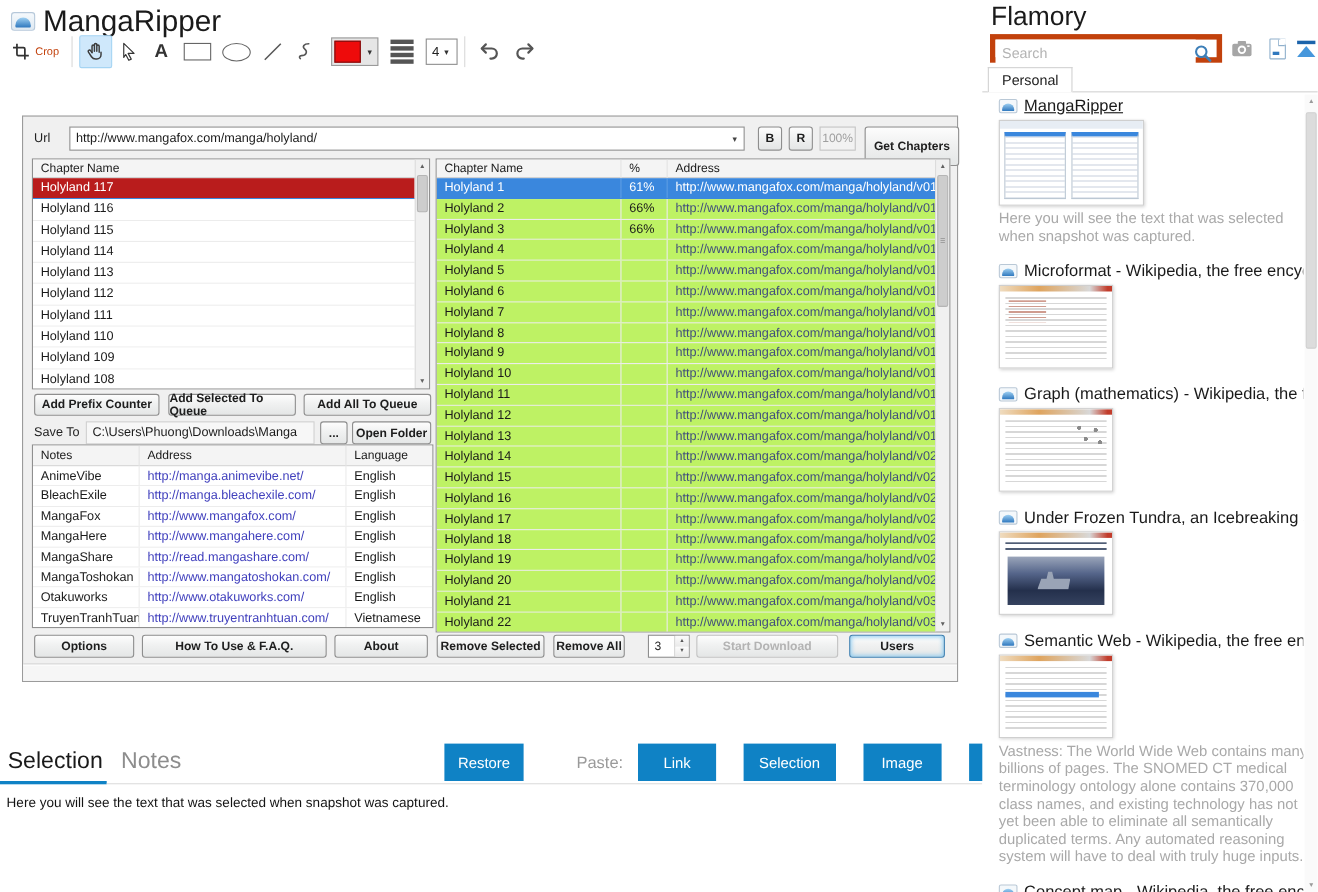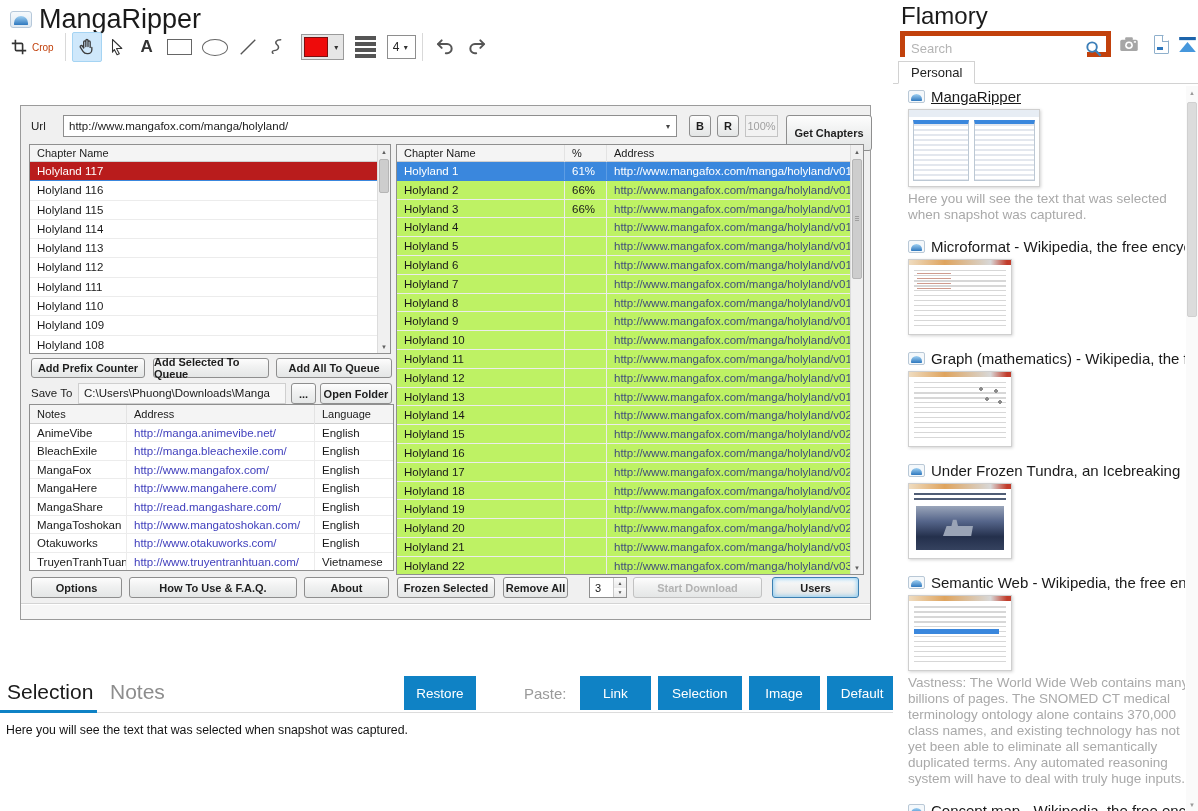--- a/index.html
+++ b/index.html
@@ -118,21 +118,21 @@
   
   .botbar { position:absolute; left:0; top:676px; width:893px; height:38px; }
   .tab-sel { position:absolute; left:7px; top:4px; font-size:21px; color:#1a1a1a; }
   .tab-notes { position:absolute; left:110px; top:4px; font-size:21px; color:#8d8d8d; }
   .tab-underline { position:absolute; left:0; top:34px; width:97px; height:3px; background:#0f82c5; }
   .tab-line { position:absolute; left:97px; top:36px; right:0; height:1px; background:#dcdcdc; }
   .bluebtn { background:#0f82c5; color:#fff; font-size:13.5px; display:flex; align-items:center;
     justify-content:center; height:34px; }
   .restore { position:absolute; left:404px; top:0; width:72px; }
   .paste-lbl { position:absolute; left:524px; top:9px; font-size:15px; color:#9a9a9a; }
-  .paste-btns { position:absolute; left:580px; top:0; display:flex; gap:7px; }
+  .paste-btns { position:absolute; left:580px; top:0; display:flex; gap:25px; }
   .pbtn { min-width:71px; padding:0 14px; }
   .sel-text { position:absolute; left:6px; top:723px; width:860px; font-size:12.3px; color:#141414; }
 
   
   .sidebar { position:absolute; left:893px; top:0; width:305px; height:811px; background:#fff; }
   .sb-title { position:absolute; left:8px; top:2px; font-size:24px; color:#1a1a1a; }
   .sb-search { position:absolute; left:7px; top:31px; width:211px; height:26px; border:5px solid #c2410c; background:#fff; }
   .sb-search input { position:absolute; left:0; top:0; width:182px; height:24px; border:none; outline:none;
     padding-left:6px; font-size:13px; color:#444; font-family:inherit; }
   .sb-search input::placeholder { color:#b4b4b4; }
@@ -559,21 +559,21 @@
             <span class="site-addr">http://www.truyentranhtuan.com/</span>
             <span style="border-right:none">Vietnamese</span>
           </div>
         </div>
     </div>
 
     <div class="botrow">
       <div class="wbtn opt">Options</div>
       <div class="wbtn howto">How To Use &amp; F.A.Q.</div>
       <div class="wbtn about">About</div>
-      <div class="wbtn rmsel">Frozen Selected</div>
+      <div class="wbtn rmsel">Remove Selected</div>
       <div class="wbtn rmall">Remove All</div>
       <div class="spin">
         <span class="spin-val">3</span>
         <span class="spin-btns">
             <i>▲</i>
             <i>▼</i>
           </span>
       </div>
       <div class="wbtn startdl">Start Download</div>
       <div class="wbtn stopbtn">Users</div>

